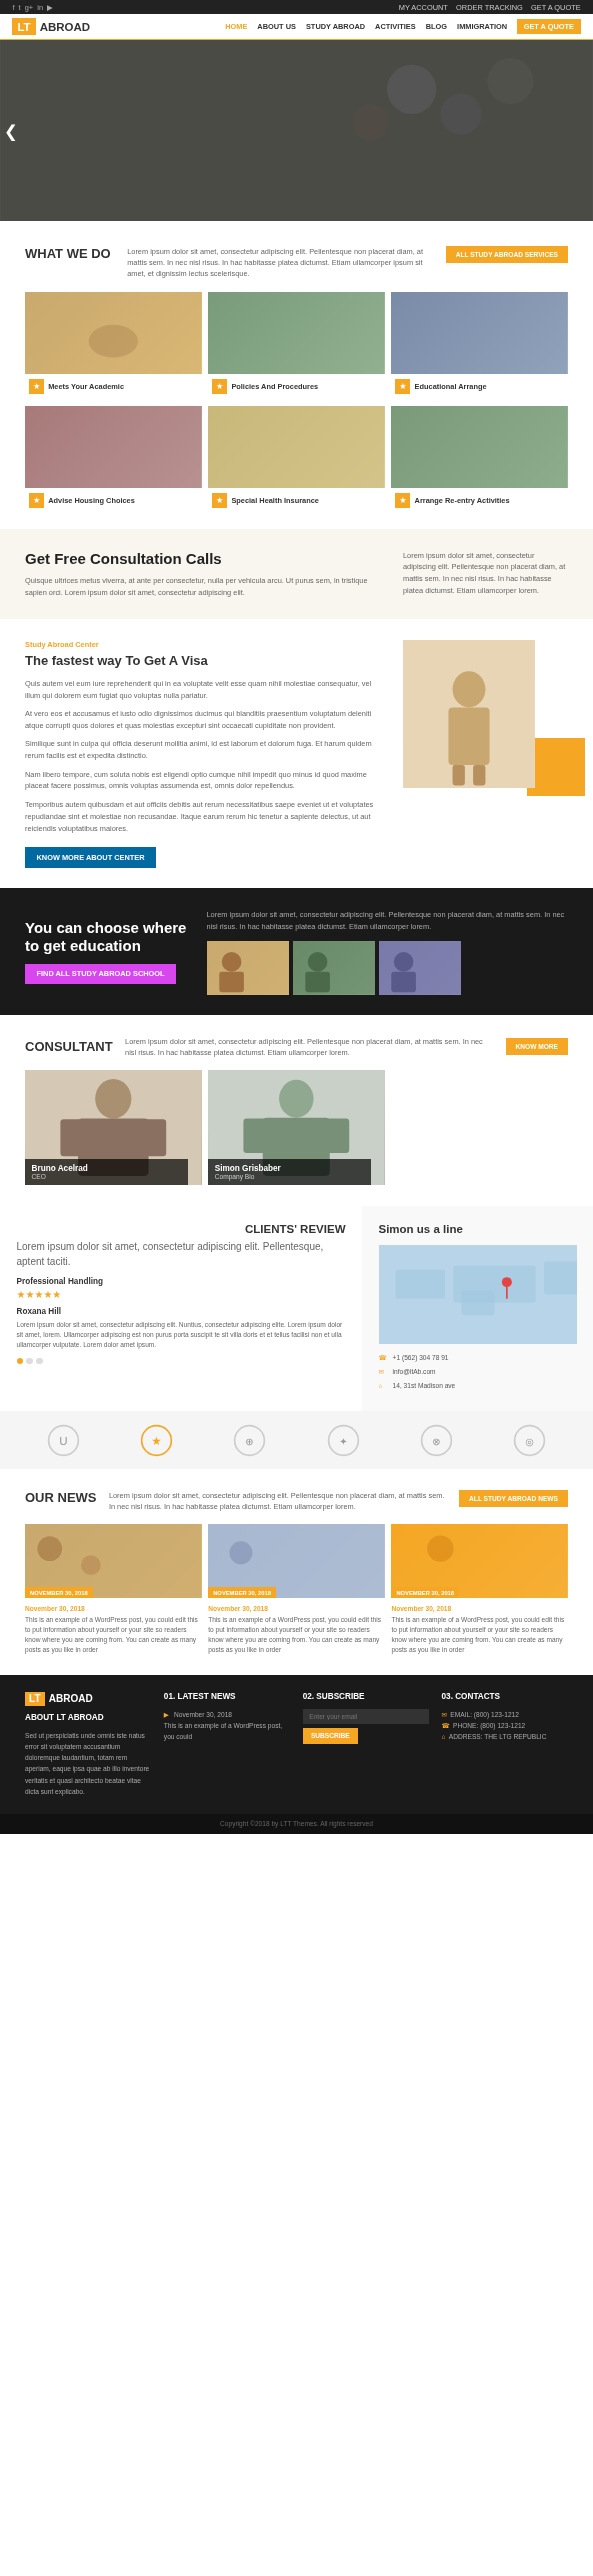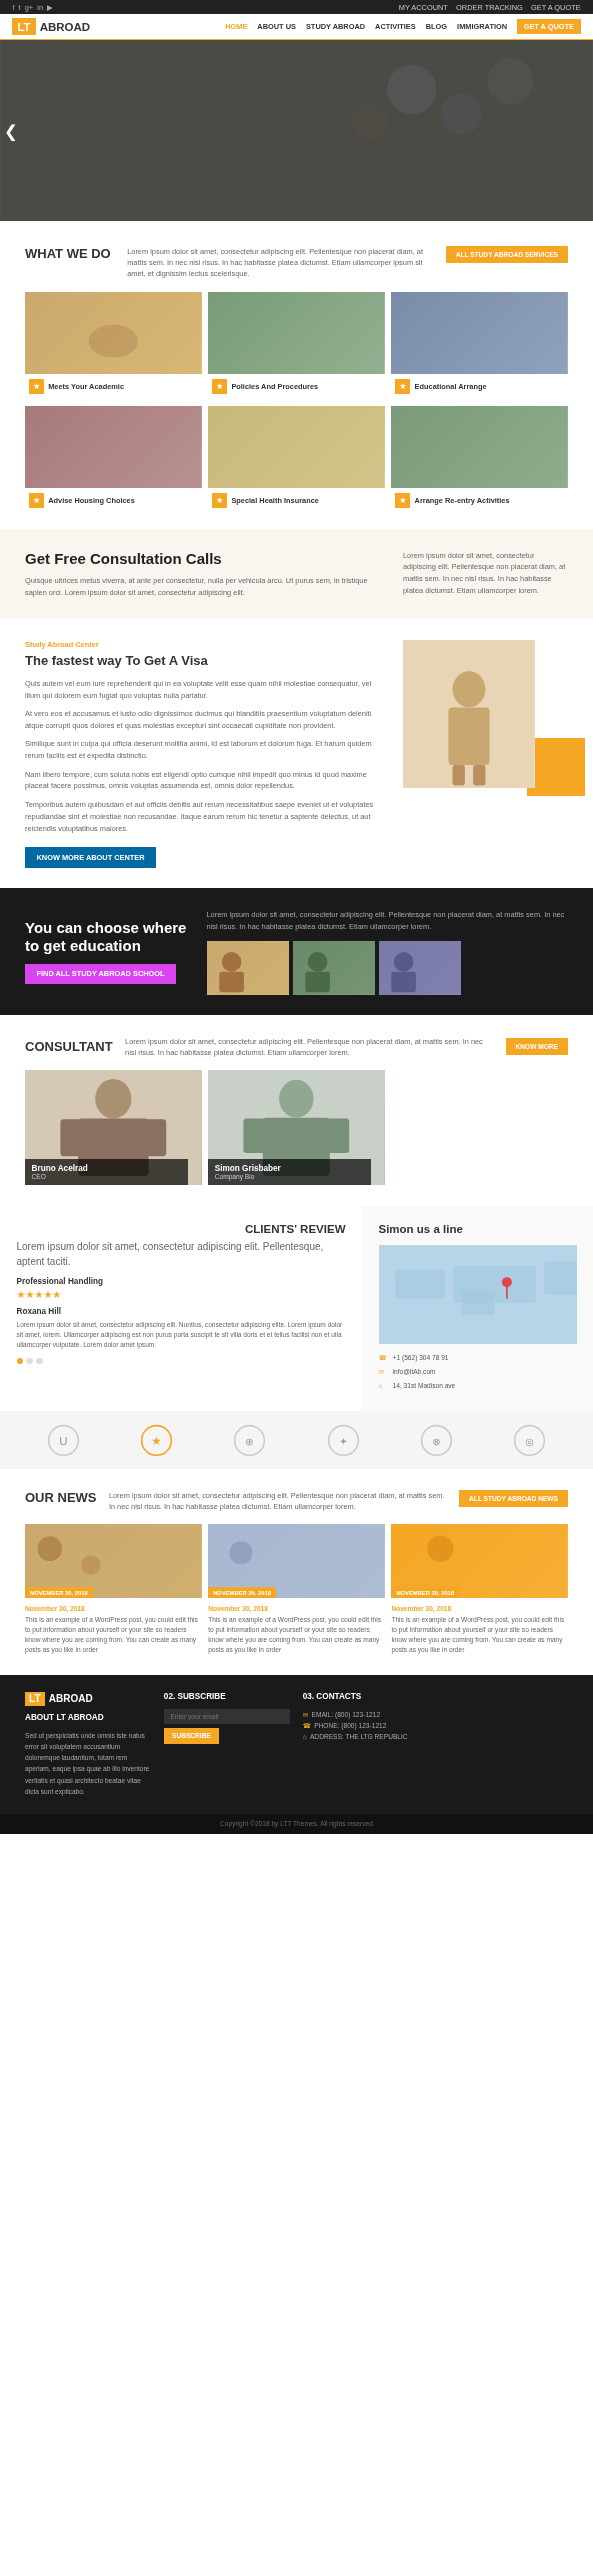--- a/index.html
+++ b/index.html
@@ -517,20 +517,30 @@
 <div class="footer">
   <div class="footer-col">
     <div class="footer-logo">
       <div class="footer-logo-icon">LT</div>
       <div class="footer-logo-text">ABROAD</div>
     </div>
     <h4>ABOUT LT ABROAD</h4>
     <p>Sed ut perspiciatis unde omnis iste natus error sit voluptatem accusantium doloremque laudantium, totam rem aperiam, eaque ipsa quae ab illo inventore veritatis et quasi architecto beatae vitae dicta sunt explicabo.</p>
   </div>
   <div class="footer-col">
+    <h4>01. LATEST NEWS</h4>
+    <ul>
+      <li>
+        <span class="fi">▶</span>
+        <span>November 30, 2018</span><br>
+        <span>This is an example of a WordPress post, you could</span>
+      </li>
+    </ul>
+  </div>
+  <div class="footer-col">
     <h4>02. SUBSCRIBE</h4>
     <div class="footer-subscribe">
       <input type="email" placeholder="Enter your email" style="">
       <button>SUBSCRIBE</button>
     </div>
   </div>
   <div class="footer-col">
     <h4>03. CONTACTS</h4>
     <p><span class="fi">✉</span><span>EMAIL: (800) 123-1212</span></p>
     <p><span class="fi">☎</span><span>PHONE: (800) 123-1212</span></p>

